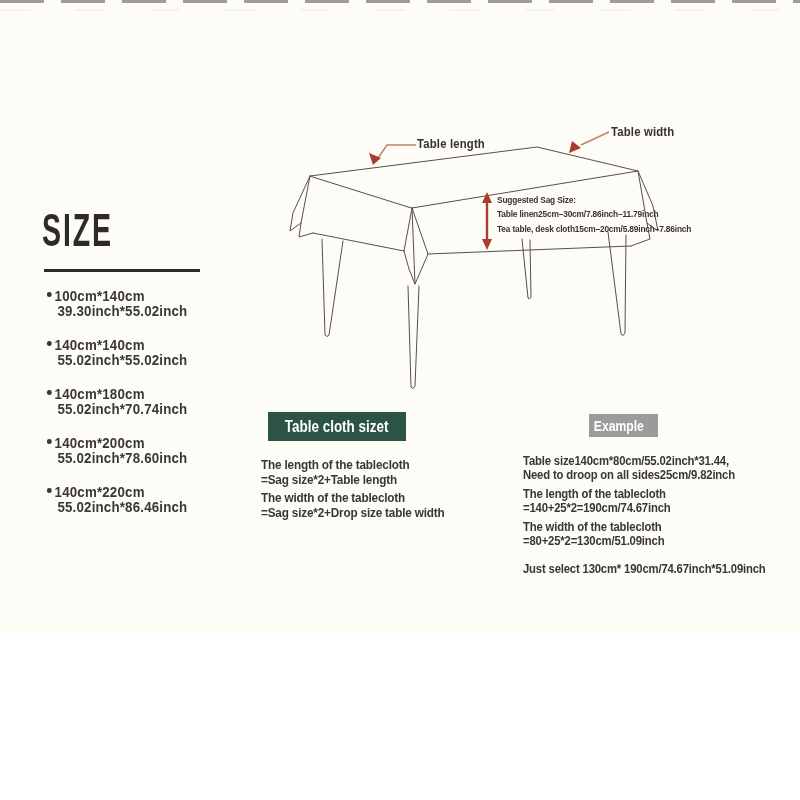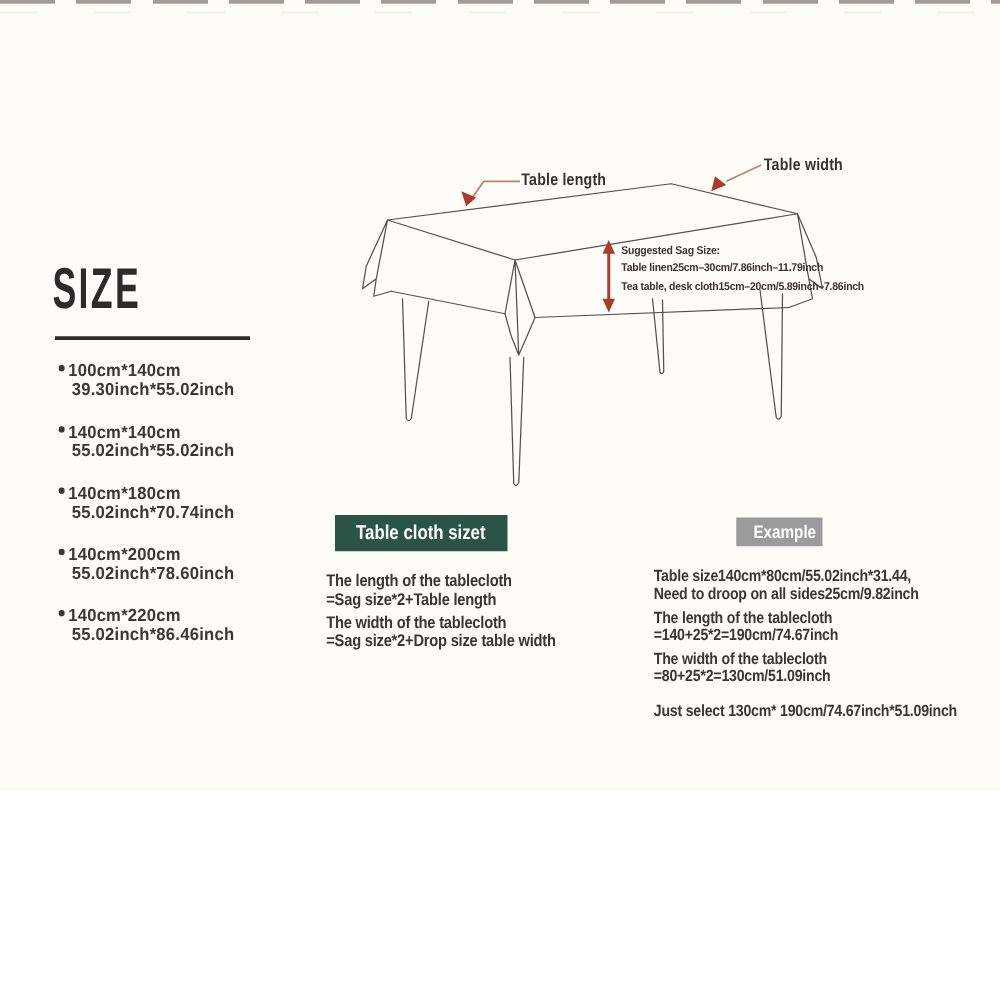--- a/index.html
+++ b/index.html
@@ -36,21 +36,21 @@
   .entry .l2{padding-left:12px;}
   .entry .dot{position:absolute;left:1px;top:3px;width:4.5px;height:4.5px;border-radius:50%;
               background:#3b3834;}
   .e1{top:289px}.e2{top:338px}.e3{top:387px}.e4{top:436px}.e5{top:485px}
 
   .box-green{position:absolute;left:256px;top:412px;width:138px;height:29px;background:#2b5447;
              color:#fff;font-weight:700;font-size:16px;display:flex;align-items:center;
              justify-content:center;white-space:nowrap;margin-left:12px;}
   .box-gray{position:absolute;left:589px;top:414px;width:69px;height:23px;background:#9b9b9b;
             color:#fff;font-weight:700;font-size:14.5px;display:flex;align-items:center;
-            justify-content:flex-end;white-space:nowrap;}
+            justify-content:flex-start;white-space:nowrap;}
   .squish{display:inline-block;transform:scaleX(.84);transform-origin:center;}
 
   .fpara{position:absolute;left:261px;font-size:13.5px;font-weight:700;line-height:15.2px;
          color:#3a3733;letter-spacing:-.2px;transform:scaleX(.87);transform-origin:left top;
          white-space:nowrap;}
   .fp1{top:457px}.fp2{top:490px}
 
   .epara{position:absolute;left:523px;font-size:13px;font-weight:700;line-height:13.8px;
          color:#3a3733;letter-spacing:-.2px;transform:scaleX(.87);transform-origin:left top;
          white-space:nowrap;}

